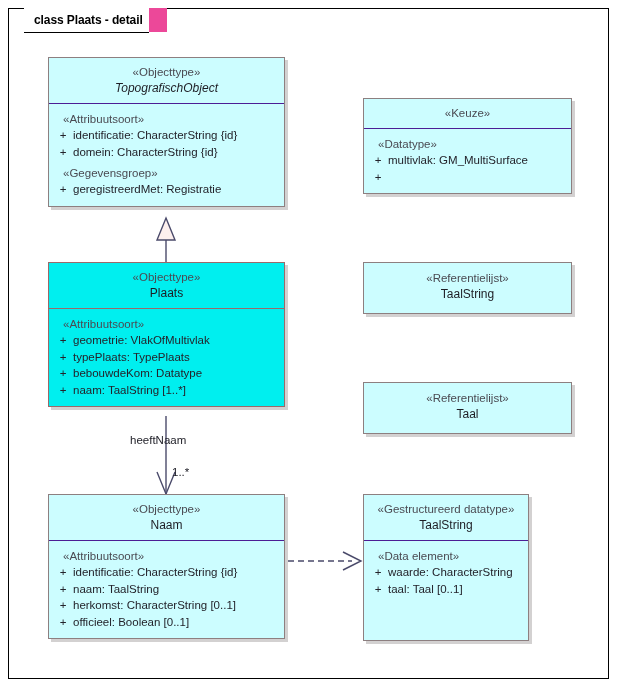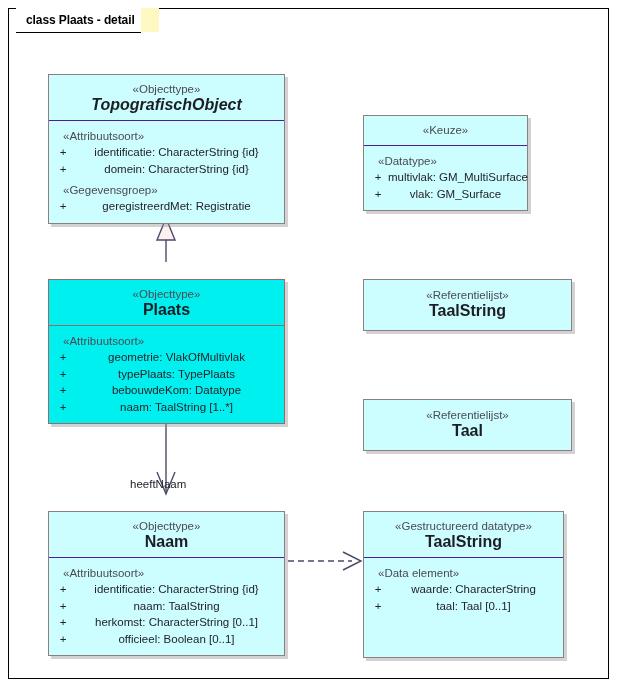--- a/index.html
+++ b/index.html
@@ -21,24 +21,24 @@
     left: 8px;
     top: 8px;
     width: 601px;
     height: 671px;
     border: 1px solid #000000;
     box-sizing: border-box;
     background: #ffffff;
   }
   #frame-tab {
     position: absolute;
-    left: 16px;
+    left: 24px;
     top: 8px;
     height: 25px;
-    background: #fef9c3;
+    background: #ec4899;
     border-right: none;
     display: flex;
     align-items: flex-end;
     box-sizing: border-box;
   }
   #frame-tab .tab-body {
     height: 25px;
     display: flex;
     align-items: center;
     padding: 0 6px 0 10px;
@@ -81,21 +81,20 @@
     background: #ffffff;
   }
 
   
   .uml-class {
     position: absolute;
     box-sizing: border-box;
     border: 1px solid #8d7f80;
     background: #ccfdff;
     box-shadow: 3px 3px 0 0 rgba(150,145,145,0.42);
-    margin-top: 17px;
   }
   .uml-class.highlight {
     background: #00efef;
     border-color: #9a6a6a;
   }
   .uml-class .cls-header {
     padding: 7px 4px 7px 4px;
     text-align: center;
     box-sizing: border-box;
   }
@@ -108,22 +107,22 @@
     border-top-color: #9a6a6a;
   }
   .stereotype {
     font-size: 11.5px;
     color: #4a4a52;
     line-height: 15px;
     white-space: nowrap;
   }
   .cls-header .stereotype { color: #4a4a52; }
   .cls-name {
-    font-size: 16px;
-    font-weight: bold;
+    font-size: 12px;
+    font-weight: normal;
     color: #1d1d24;
     line-height: 16px;
     white-space: nowrap;
   }
   .cls-name.italic {
     font-style: italic;
   }
   .grp-label {
     font-size: 11.5px;
     color: #4a4a52;
@@ -139,38 +138,36 @@
     white-space: nowrap;
   }
   .attr-vis {
     width: 20px;
     flex: 0 0 20px;
     text-align: center;
     color: #23232b;
   }
   .attr-text {
     flex: 1 1 auto;
-    text-align: center;
   }
 
   
   #connectors {
     position: absolute;
     left: 0;
     top: 0;
     width: 618px;
     height: 693px;
     pointer-events: none;
   }
   .edge-label {
     position: absolute;
     font-size: 11.5px;
     color: #23232b;
     white-space: nowrap;
-    margin-top: 44px;
   }
 </style>
 </head>
 <body>
 
 <div id="diagram-frame"></div>
 
 <div id="frame-tab">
   <div class="tab-body">
     <span class="tab-label">class Plaats - detail</span>
@@ -267,52 +264,51 @@
       <span class="attr-vis">+</span>
       <span class="attr-text">herkomst: CharacterString [0..1]</span>
     </div>
     <div class="attr-row">
       <span class="attr-vis">+</span>
       <span class="attr-text">officieel: Boolean [0..1]</span>
     </div>
   </div>
 </div>
 
-<div class="uml-class" style="left:363px; top:98px; width:165px;">
+<div class="uml-class" style="left:363px; top:98px; width:209px;">
   <div class="cls-header">
     <div class="stereotype">«Keuze»</div>
   </div>
   <div class="cls-compartment">
     <div class="grp-label">«Datatype»</div>
     <div class="attr-row">
       <span class="attr-vis">+</span>
       <span class="attr-text">multivlak: GM_MultiSurface</span>
     </div>
     <div class="attr-row">
       <span class="attr-vis">+</span>
-      <span class="attr-text">vlak: GM_Surface</span>
     </div>
   </div>
 </div>
 
 <div class="uml-class" style="left:363px; top:262px; width:209px; height:52px;">
   <div class="cls-header" style="padding-top:8px;">
     <div class="stereotype">«Referentielijst»</div>
     <div class="cls-name">TaalString</div>
   </div>
 </div>
 
 <div class="uml-class" style="left:363px; top:382px; width:209px; height:52px;">
   <div class="cls-header" style="padding-top:8px;">
     <div class="stereotype">«Referentielijst»</div>
     <div class="cls-name">Taal</div>
   </div>
 </div>
 
-<div class="uml-class" style="left:363px; top:494px; width:201px; height:147px;">
+<div class="uml-class" style="left:363px; top:494px; width:166px; height:147px;">
   <div class="cls-header">
     <div class="stereotype">«Gestructureerd datatype»</div>
     <div class="cls-name">TaalString</div>
   </div>
   <div class="cls-compartment">
     <div class="grp-label">«Data element»</div>
     <div class="attr-row">
       <span class="attr-vis">+</span>
       <span class="attr-text">waarde: CharacterString</span>
     </div>

